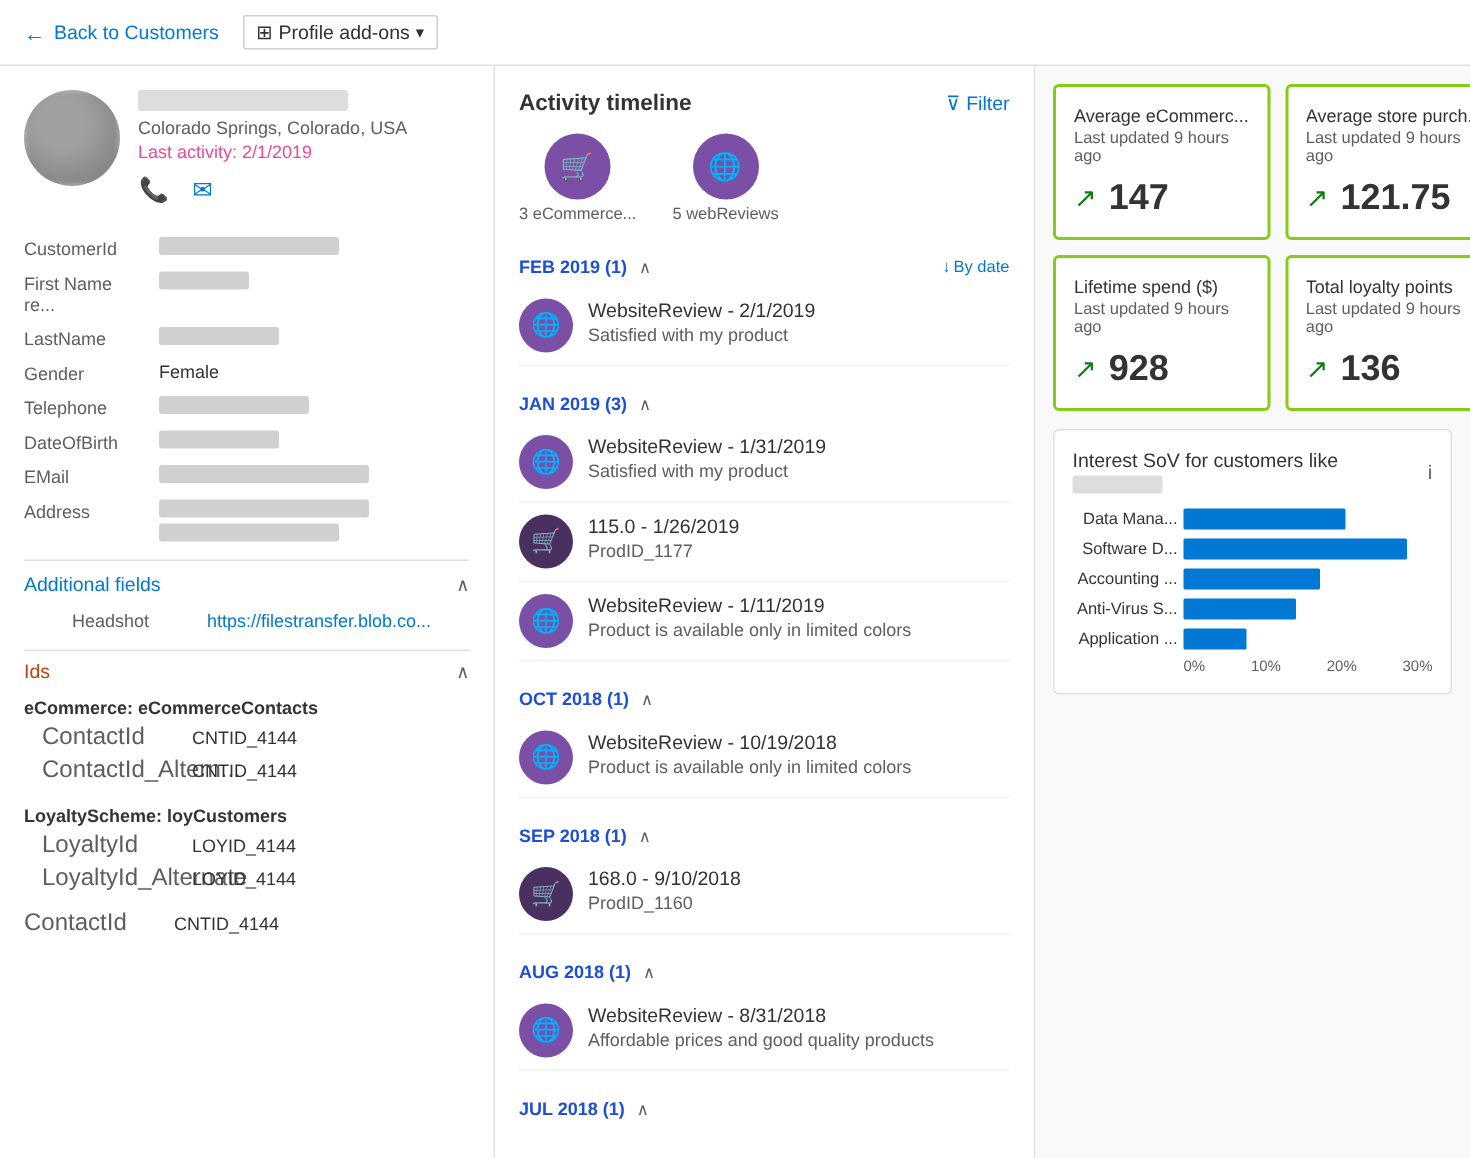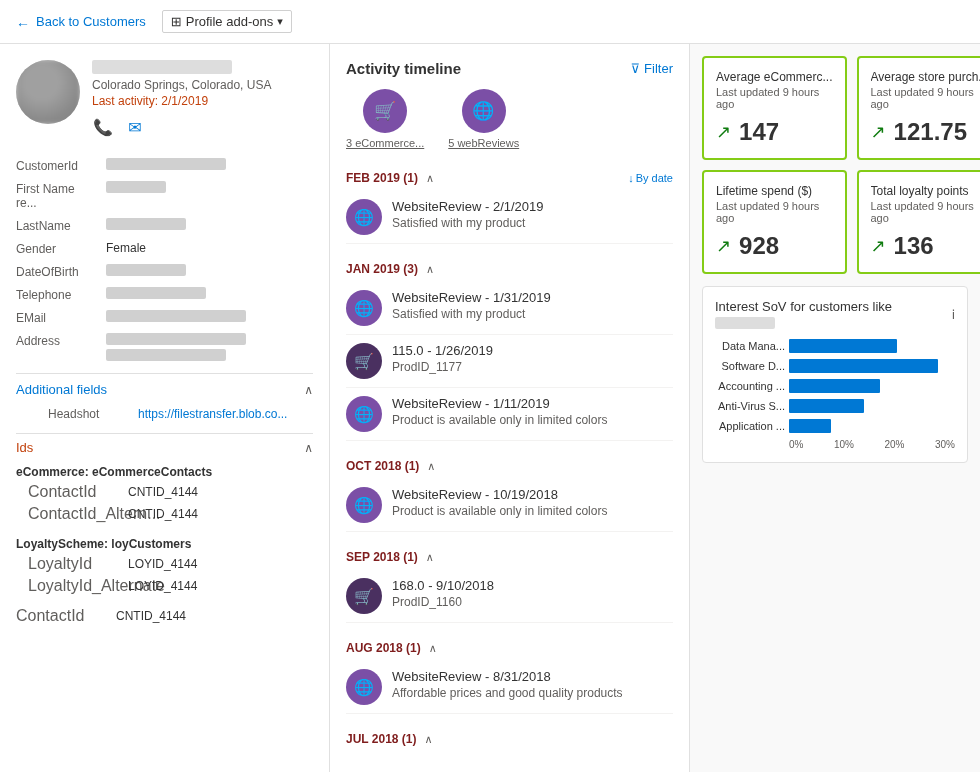--- a/index.html
+++ b/index.html
@@ -19,21 +19,21 @@
     
     .left-panel { width: 330px; border-right: 1px solid #e0e0e0; overflow-y: auto; background: #fff; padding: 16px; flex-shrink: 0; }
 
     
     .profile-header { display: flex; align-items: flex-start; gap: 12px; margin-bottom: 16px; }
     .avatar { width: 64px; height: 64px; border-radius: 50%; background: #c8c8c8; overflow: hidden; flex-shrink: 0; }
     .avatar-img { width: 100%; height: 100%; background: radial-gradient(circle at 40% 35%, #a0a0a0 30%, #888 70%); filter: blur(2px); }
     .profile-info { flex: 1; }
     .profile-name { font-weight: 600; font-size: 14px; color: #333; background: #ddd; height: 14px; width: 140px; border-radius: 2px; margin-bottom: 4px; }
     .profile-location { font-size: 12px; color: #605e5c; margin-bottom: 2px; }
-    .profile-activity { font-size: 12px; color: #c2410c; margin-bottom: 8px; }
+    .profile-activity { font-size: 12px; color: #ec4899; margin-bottom: 8px; }
     .profile-actions { display: flex; gap: 10px; }
     .action-icon { width: 22px; height: 22px; display: flex; align-items: center; justify-content: center; color: #0078d4; cursor: pointer; font-size: 16px; }
 
     
     .fields-table { width: 100%; margin-bottom: 8px; }
     .field-row { display: flex; align-items: flex-start; padding: 4px 0; border-bottom: none; }
     .field-label { width: 90px; flex-shrink: 0; color: #605e5c; font-size: 12px; padding-right: 8px; padding-top: 1px; }
     .field-value { flex: 1; color: #333; font-size: 12px; }
     .field-value-multiline { display: flex; flex-direction: column; gap: 2px; }
 
@@ -63,26 +63,26 @@
 
     .timeline-header { display: flex; justify-content: space-between; align-items: center; margin-bottom: 12px; }
     .timeline-title { font-size: 15px; font-weight: 600; color: #333; }
     .filter-btn { display: flex; align-items: center; gap: 4px; color: #0078d4; cursor: pointer; font-size: 13px; border: none; background: none; }
 
     .activity-icons-row { display: flex; gap: 24px; margin-bottom: 16px; }
     .activity-icon-item { display: flex; flex-direction: column; align-items: center; gap: 4px; }
     .activity-circle { width: 44px; height: 44px; border-radius: 50%; display: flex; align-items: center; justify-content: center; font-size: 18px; color: #fff; }
     .activity-circle-ecommerce { background: #7b4fa6; }
     .activity-circle-web { background: #7b4fa6; }
-    .activity-label { font-size: 11px; color: #605e5c; text-align: center; text-decoration: underline; }
+    .activity-label { font-size: 11px; color: #605e5c; text-align: center; }
 
     
     .timeline-group { margin-bottom: 12px; }
     .group-header { display: flex; align-items: center; gap: 8px; padding: 6px 0; }
-    .group-title { color: #7f1d1d; font-size: 12px; font-weight: 600; cursor: pointer; }
+    .group-title { color: #1d4ed8; font-size: 12px; font-weight: 600; cursor: pointer; }
     .group-chevron { color: #605e5c; font-size: 11px; }
     .sort-btn { display: flex; align-items: center; gap: 2px; color: #0078d4; font-size: 11px; cursor: pointer; margin-left: auto; }
 
     .timeline-item { display: flex; align-items: flex-start; gap: 10px; padding: 8px 0; border-bottom: 1px solid #f3f2f1; }
     .timeline-dot { width: 36px; height: 36px; border-radius: 50%; display: flex; align-items: center; justify-content: center; font-size: 16px; color: #fff; flex-shrink: 0; }
     .dot-purple { background: #7b4fa6; }
     .dot-dark { background: #4a3060; }
     .timeline-item-content { flex: 1; }
     .timeline-item-title { font-size: 13px; font-weight: 500; color: #333; }
     .timeline-item-desc { font-size: 12px; color: #605e5c; margin-top: 2px; }
@@ -171,27 +171,27 @@
           <span class="field-label">LastName</span>
           <span class="field-value"><span class="blurred-text" style="width:80px;"></span></span>
         </div>
 
         <div class="field-row">
           <span class="field-label">Gender</span>
           <span class="field-value">Female</span>
         </div>
 
         <div class="field-row">
+          <span class="field-label">Telephone</span>
+          <span class="field-value"><span class="blurred-text" style="width:100px;"></span></span>
+        </div>
+
+        <div class="field-row">
           <span class="field-label">DateOfBirth</span>
           <span class="field-value"><span class="blurred-text" style="width:80px;"></span></span>
-        </div>
-
-        <div class="field-row">
-          <span class="field-label">Telephone</span>
-          <span class="field-value"><span class="blurred-text" style="width:100px;"></span></span>
         </div>
 
         <div class="field-row">
           <span class="field-label">EMail</span>
           <span class="field-value"><span class="blurred-text" style="width:140px;"></span></span>
         </div>
 
         <div class="field-row">
           <span class="field-label">Address</span>
           <span class="field-value field-value-multiline">

